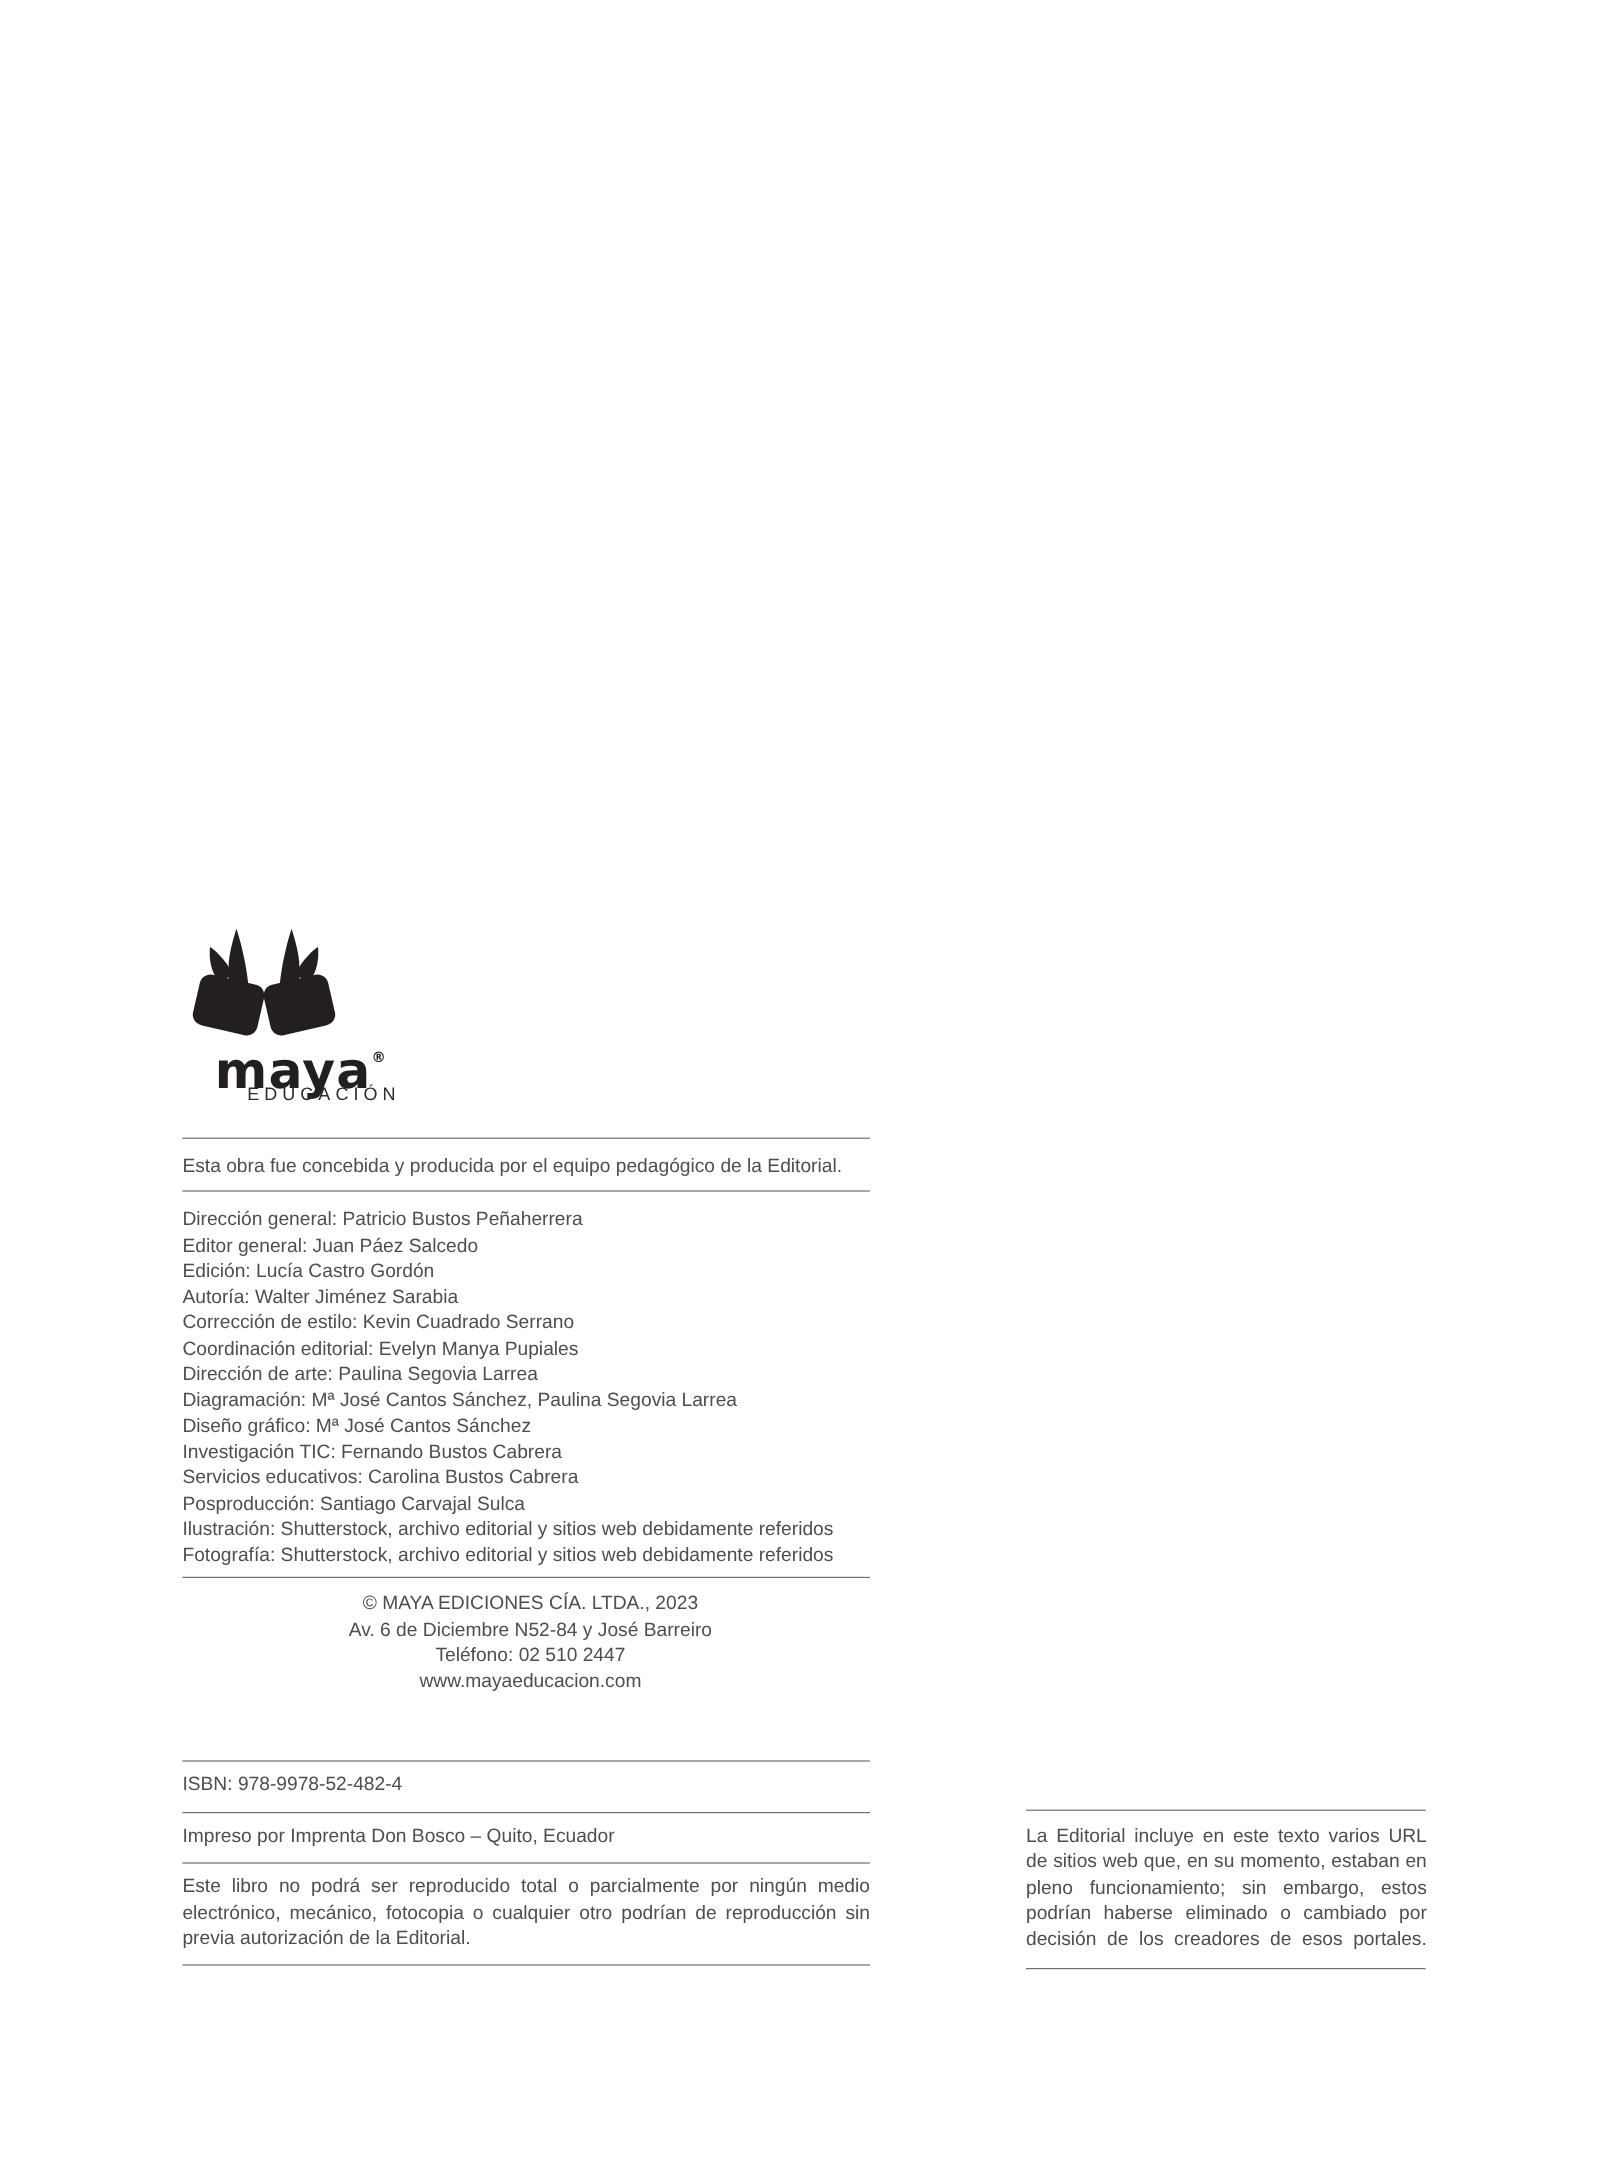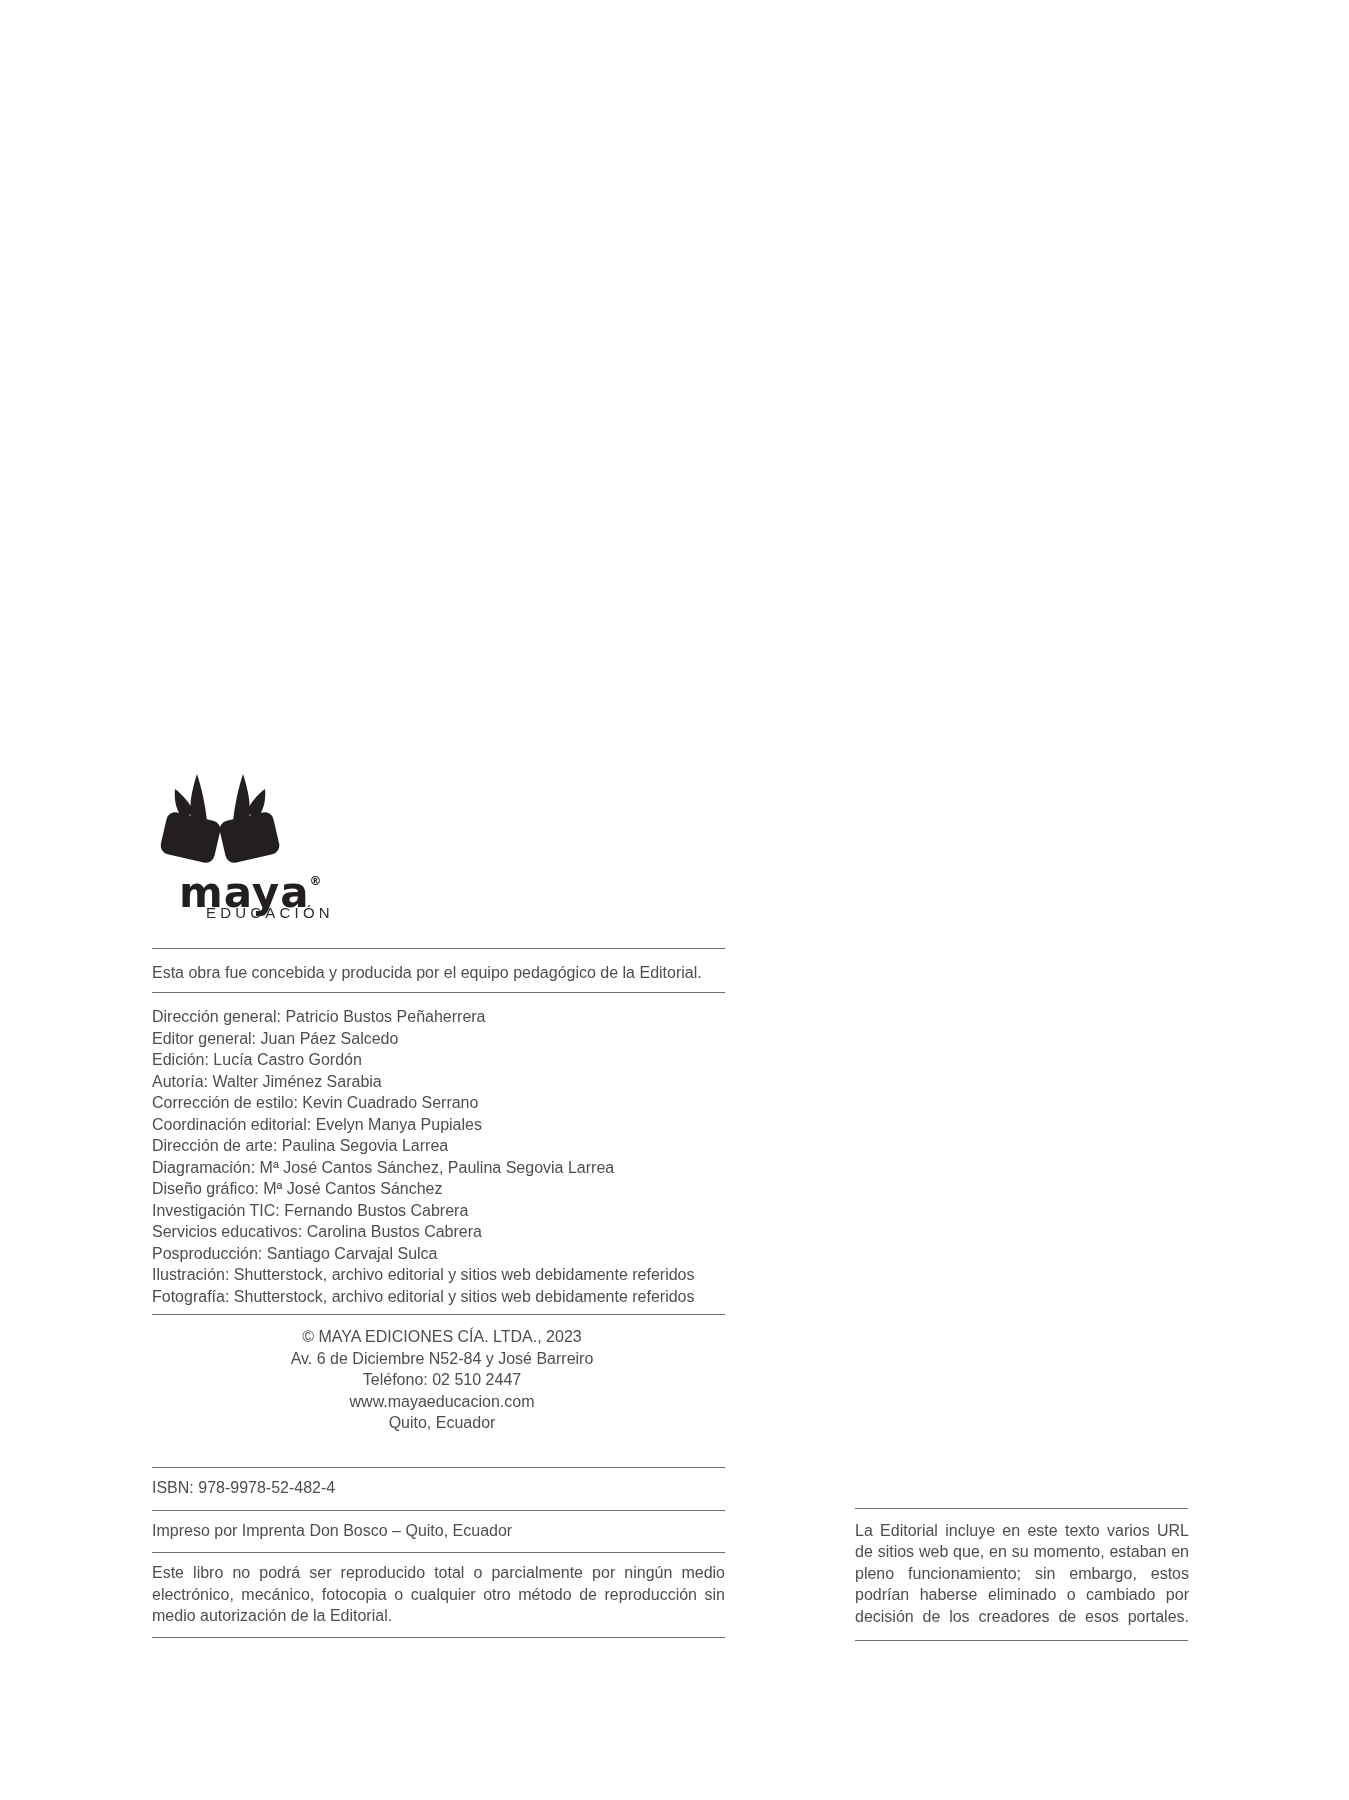--- a/index.html
+++ b/index.html
@@ -128,25 +128,24 @@
   <div>Posproducción: Santiago Carvajal Sulca</div>
   <div>Ilustración: Shutterstock, archivo editorial y sitios web debidamente referidos</div>
   <div>Fotografía: Shutterstock, archivo editorial y sitios web debidamente referidos</div>
 </div>
 
 <div class="abs body-text contact">
   <div>© MAYA EDICIONES CÍA. LTDA., 2023</div>
   <div>Av. 6 de Diciembre N52-84 y José Barreiro</div>
   <div>Teléfono: 02 510 2447</div>
   <div>www.mayaeducacion.com</div>
-  <div>Quito, Ecuador</div>
 </div>
 
 <div class="abs body-text isbn">ISBN: 978-9978-52-482-4</div>
 
 <div class="abs body-text imprint">Impreso por Imprenta Don Bosco – Quito, Ecuador</div>
 
-<div class="abs body-text rights">Este libro no podrá ser reproducido total o parcialmente por ningún medio electrónico, mecánico, fotocopia o cualquier otro método de reproducción sin medio autorización de la Editorial.</div>
+<div class="abs body-text rights">Este libro no podrá ser reproducido total o parcialmente por ningún medio electrónico, mecánico, fotocopia o cualquier otro podrían de reproducción sin previa autorización de la Editorial.</div>
 
 <div class="abs rule rule-right" style="top:1508px"></div>
 <div class="abs rule rule-right" style="top:1640px"></div>
 
 <div class="abs body-text disclaimer">La Editorial incluye en este texto varios URL de sitios web que, en su momento, estaban en pleno funcionamiento; sin embargo, estos podrían haberse eliminado o cambiado por decisión de los creadores de esos portales.</div>
 
 </body></html>

